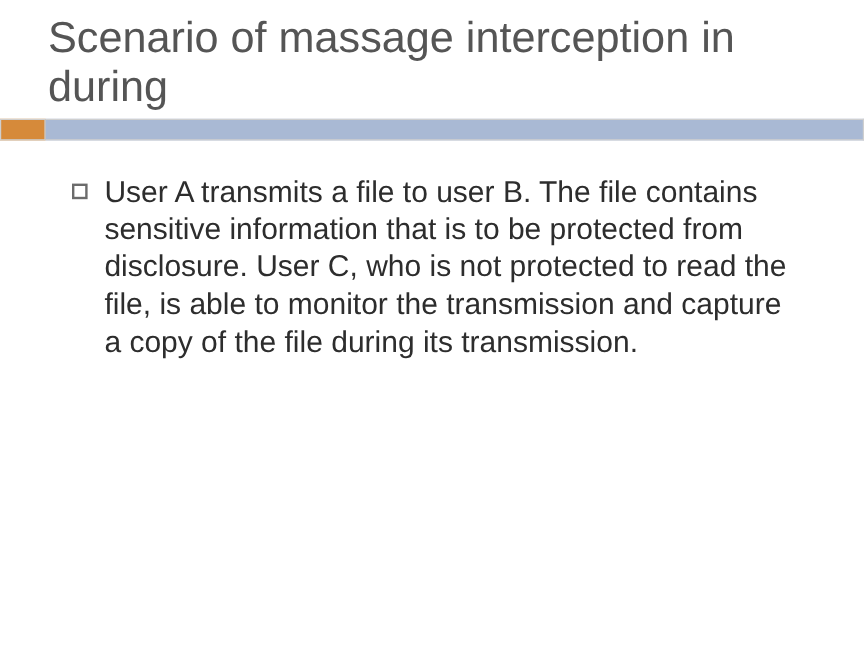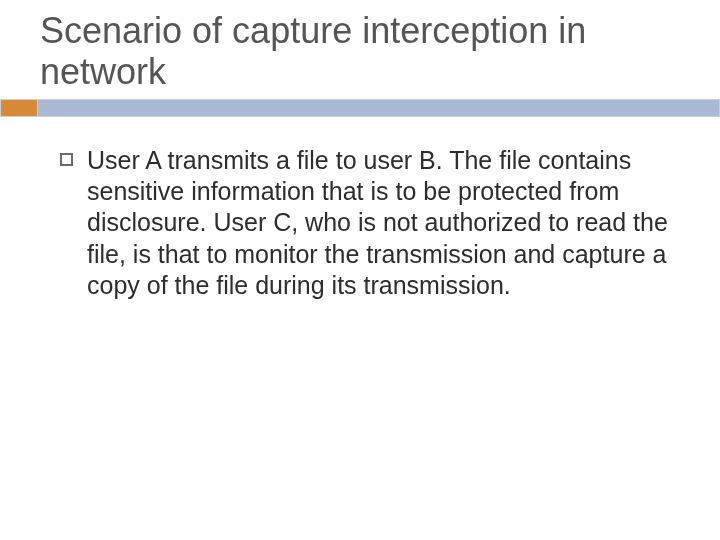--- a/index.html
+++ b/index.html
@@ -56,26 +56,26 @@
   .bullet-text {
     font-size: 25px;
     line-height: 1.25;
     color: #2d2d2d;
   }
 </style>
 </head>
 <body>
 
 <div class="title-block">
-  <h1 class="title">Scenario of capture interception in network</h1>
+  <h1 class="title">Scenario of massage interception in during</h1>
 </div>
 
 <div class="rule-row">
   <div class="rule-orange"></div>
   <div class="rule-blue"></div>
 </div>
 
 <div class="content">
   <div class="bullet-item">
     <span class="bullet-mark"></span>
-    <span class="bullet-text">User A transmits a file to user B. The file contains sensitive information that is to be protected from disclosure. User C, who is not authorized to read the file, is that to monitor the transmission and capture a copy of the file during its transmission.</span>
+    <span class="bullet-text">User A transmits a file to user B. The file contains sensitive information that is to be protected from disclosure. User C, who is not protected to read the file, is able to monitor the transmission and capture a copy of the file during its transmission.</span>
   </div>
 </div>
 
 </body></html>

